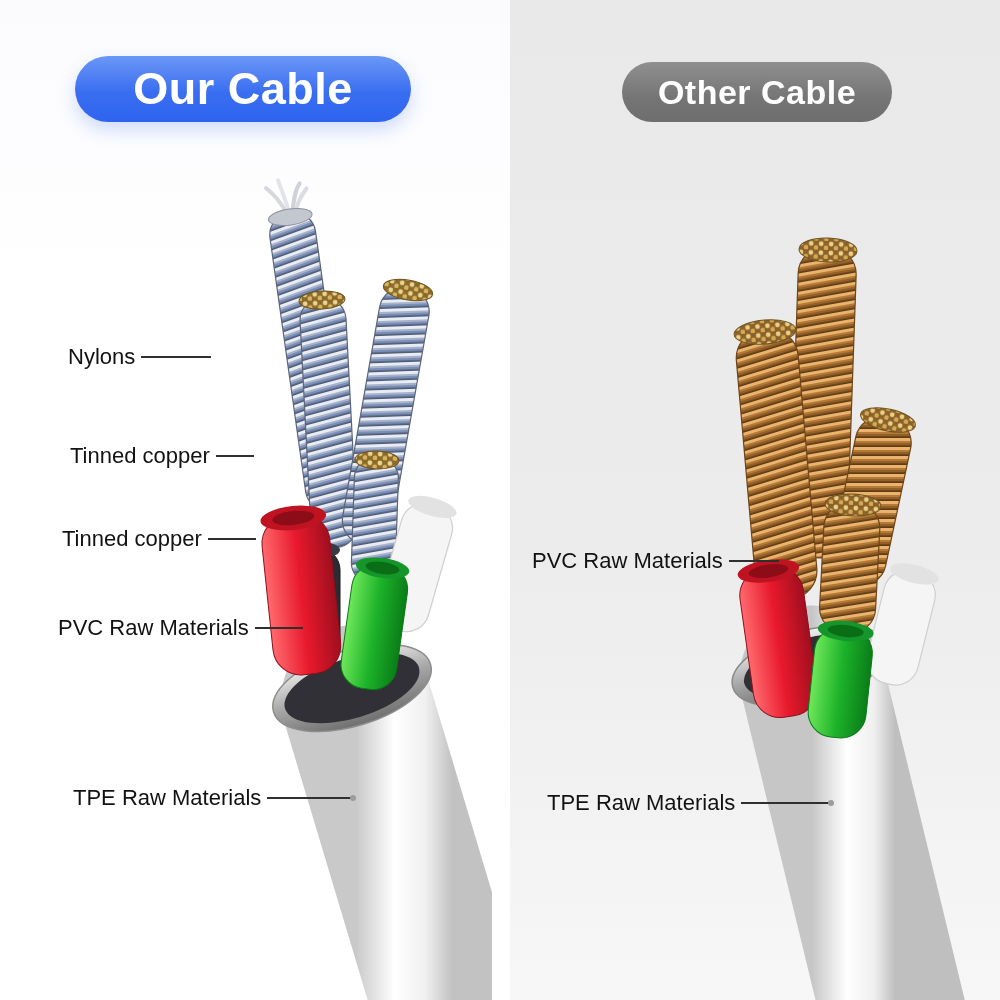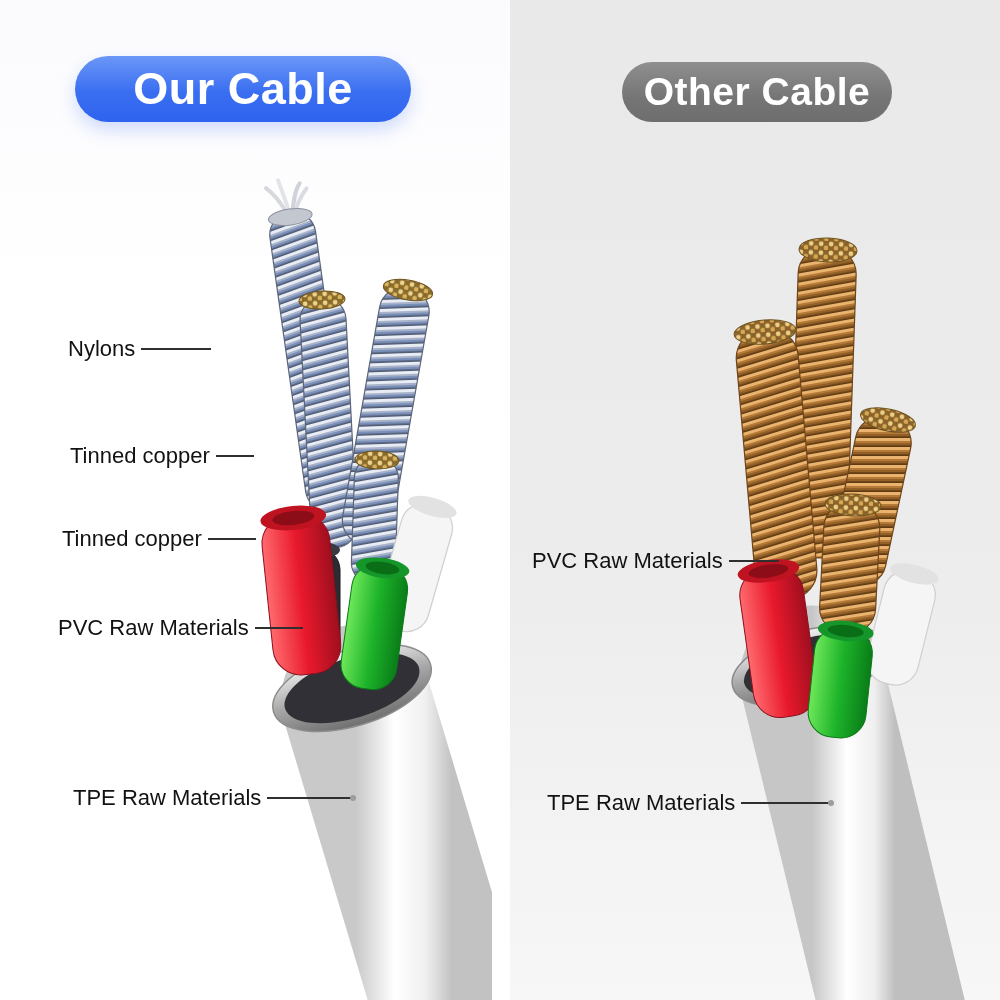--- a/index.html
+++ b/index.html
@@ -5,21 +5,21 @@
   html,body{margin:0;padding:0;background:#ffffff;}
   body{width:1000px;height:1000px;font-family:"Liberation Sans",sans-serif;}
   .canvas{position:relative;width:1000px;height:1000px;overflow:hidden;background:#ffffff;}
   .panel{position:absolute;top:0;height:1000px;}
   .panel.left{left:0;width:492px;background:linear-gradient(180deg,#fbfbfe 0%,#ffffff 30%);padding-left:42px;}
   .panel.right{left:510px;width:490px;background:linear-gradient(180deg,#e9e9e9 0%,#ececec 55%,#f7f7f7 100%);}
   .pill{position:absolute;display:flex;align-items:center;justify-content:center;color:#ffffff;font-weight:bold;border-radius:40px;letter-spacing:.5px;}
   .pill.blue{left:75px;top:56px;width:336px;height:66px;font-size:45px;
      background:linear-gradient(180deg,#6b97f7 0%,#3a6ef1 55%,#2e63ef 100%);
      box-shadow:0 8px 18px rgba(46,99,239,.22);}
-  .pill.gray{left:112px;top:62px;width:270px;height:60px;font-size:39px;
+  .pill.gray{left:112px;top:62px;width:270px;height:60px;font-size:34px;
      background:linear-gradient(180deg,#8f8f8f 0%,#757575 60%,#6e6e6e 100%);}
   .callout{position:absolute;display:flex;align-items:center;white-space:nowrap;font-size:22px;color:#121212;}
   .leader{position:relative;height:2px;background:#2f2f2f;margin-left:6px;}
   .leader.dot::after{content:"";position:absolute;right:-4px;top:-2px;width:6px;height:6px;border-radius:50%;background:#9c9c9c;}
   .w70{width:70px}.w38{width:38px}.w48{width:48px}.w85{width:85px}
   .w71{width:71px}.w50{width:50px}.w89{width:89px}
   .art{position:absolute;left:0;top:0;pointer-events:none;}
 </style>
 </head>
 <body>
@@ -115,21 +115,21 @@
 
       <g transform="translate(383,565) rotate(8)">
         <rect x="-28" y="0" width="56" height="125" rx="24" fill="url(#greenG)" stroke="#0b7a18" stroke-width="1"></rect>
         <ellipse cx="0" cy="3" rx="27" ry="10" fill="#14962a"></ellipse>
         <ellipse cx="0" cy="3" rx="17" ry="6" fill="#0a6e16"></ellipse>
       </g>
     </svg>
 
     <div class="pill blue">Our Cable</div>
 
-    <div class="callout" style="left:68px;top:336px;">
+    <div class="callout" style="left:68px;top:344px;">
       <span>Nylons</span>
       <span class="leader w70"></span>
     </div>
     <div class="callout" style="left:70px;top:443px;">
       <span>Tinned copper</span>
       <span class="leader w38"></span>
     </div>
     <div class="callout" style="left:62px;top:526px;">
       <span>Tinned copper</span>
       <span class="leader w48"></span>

